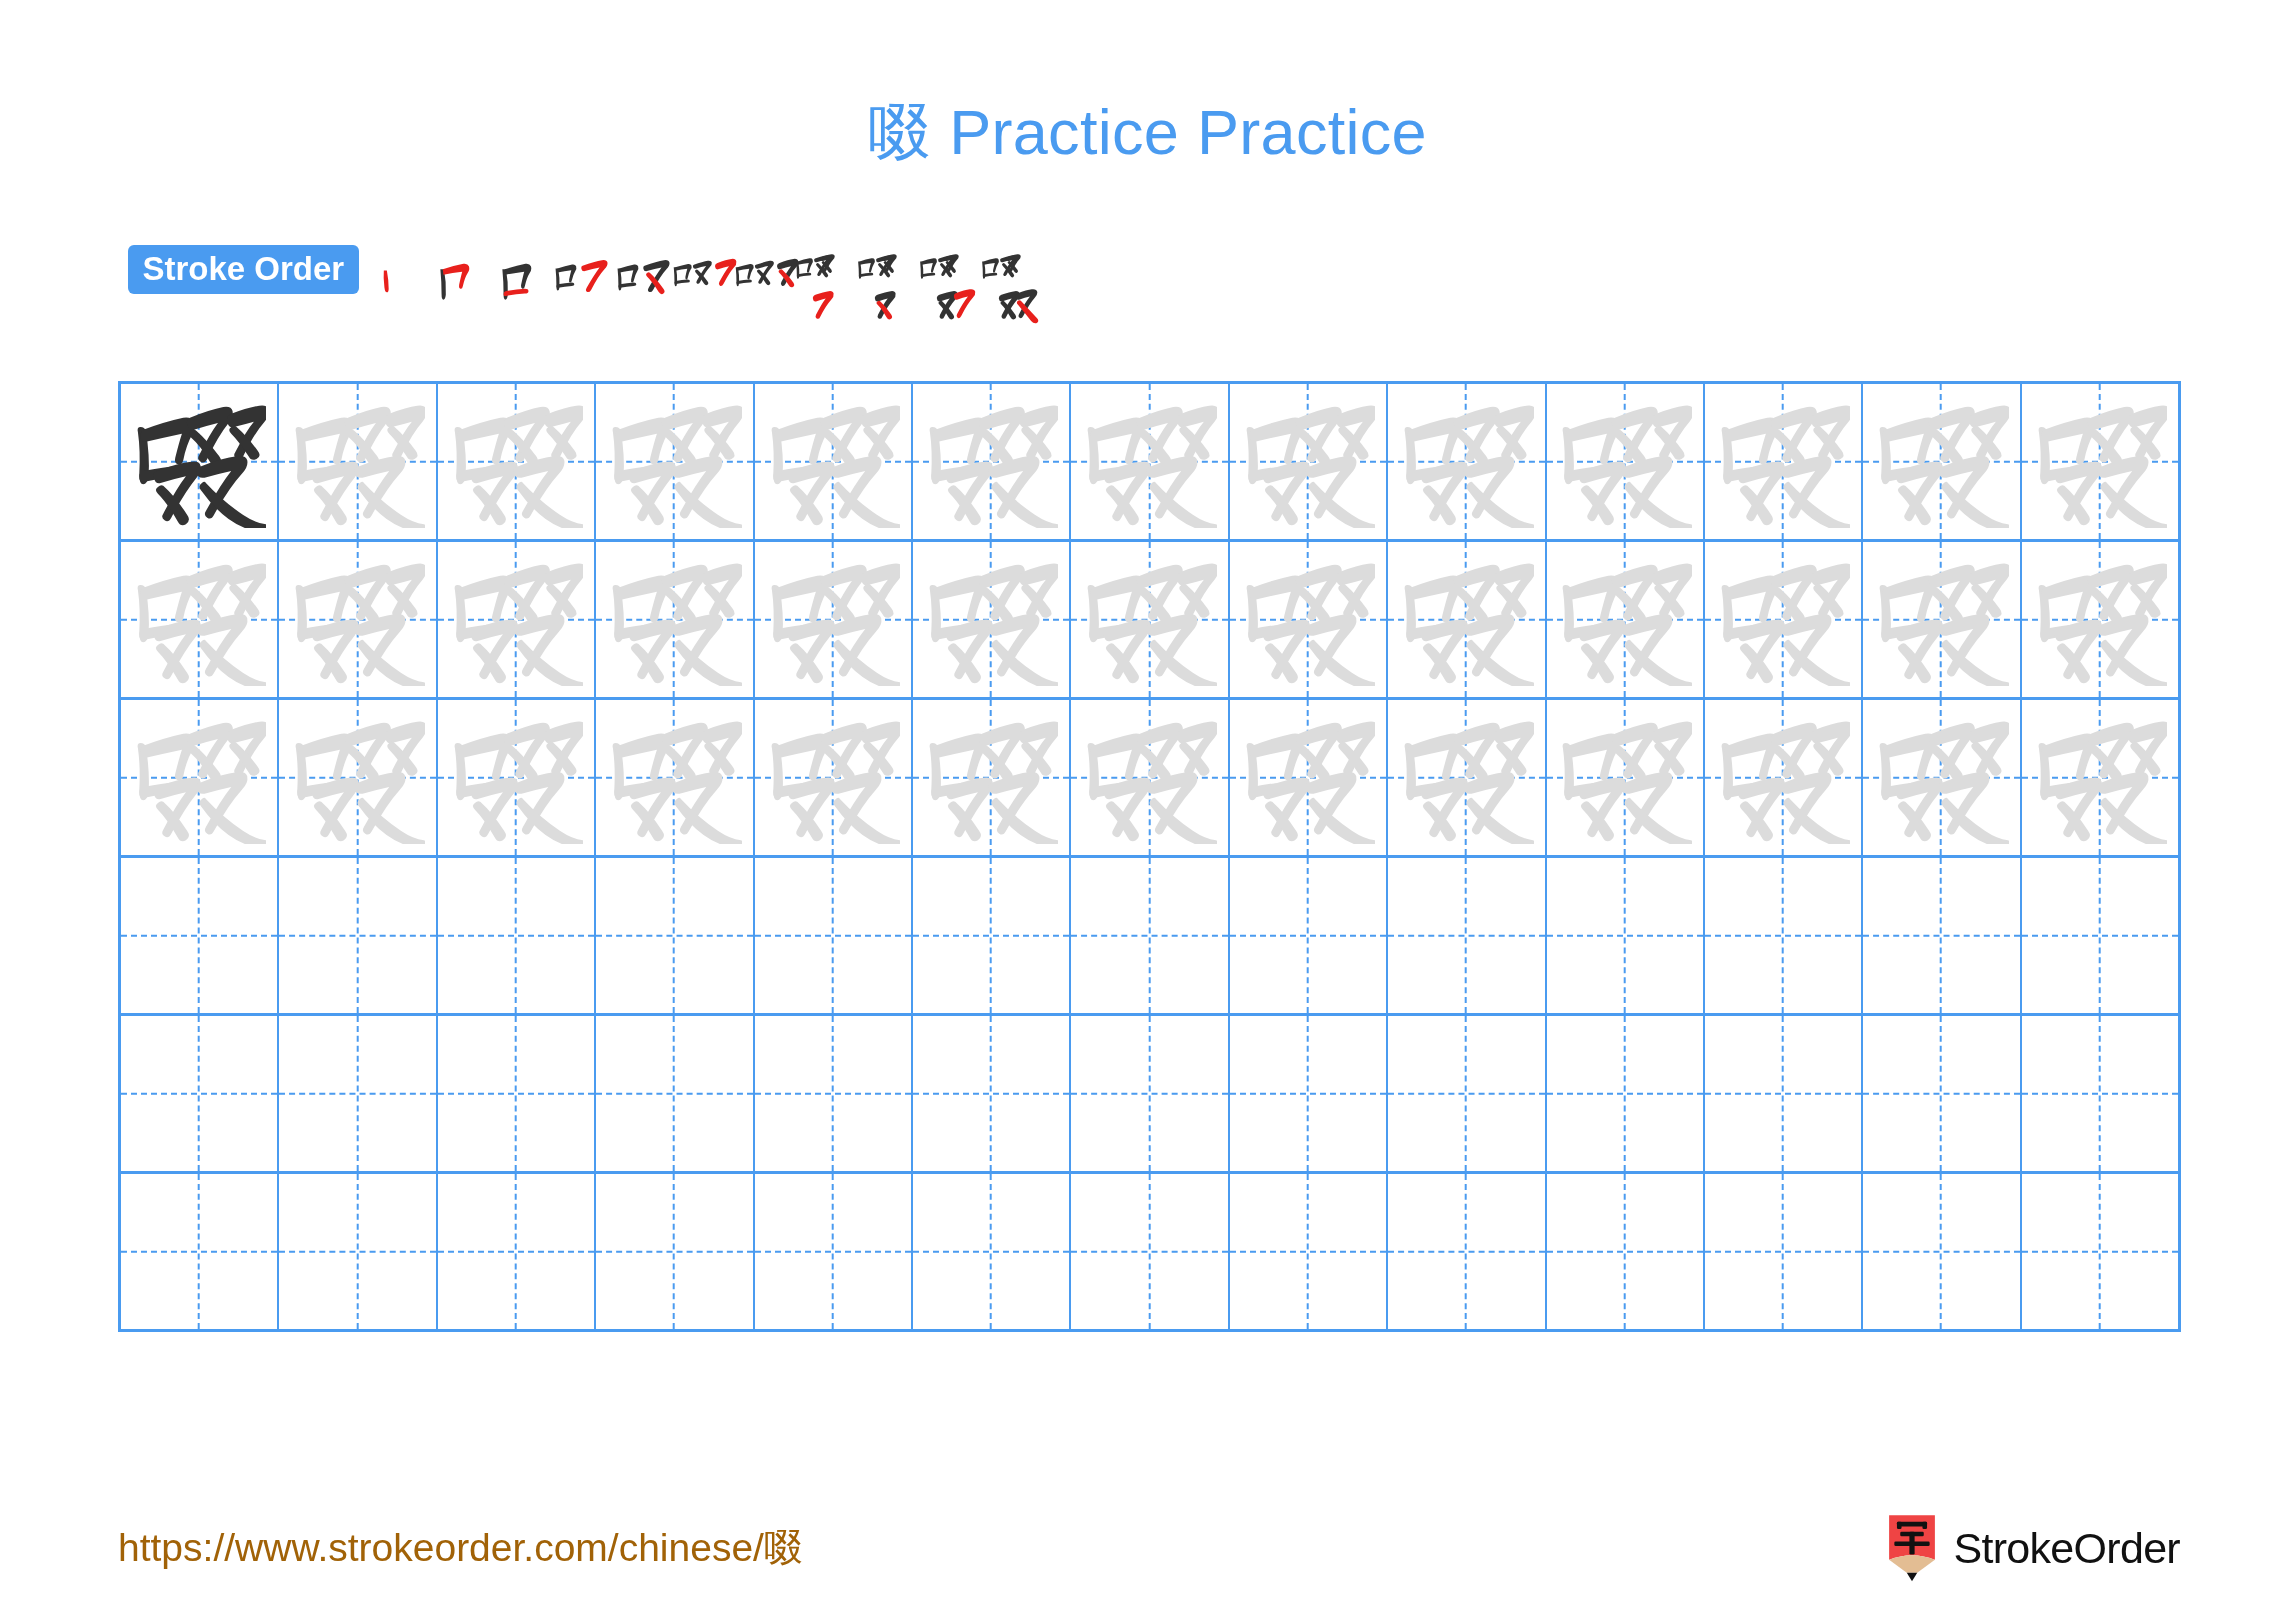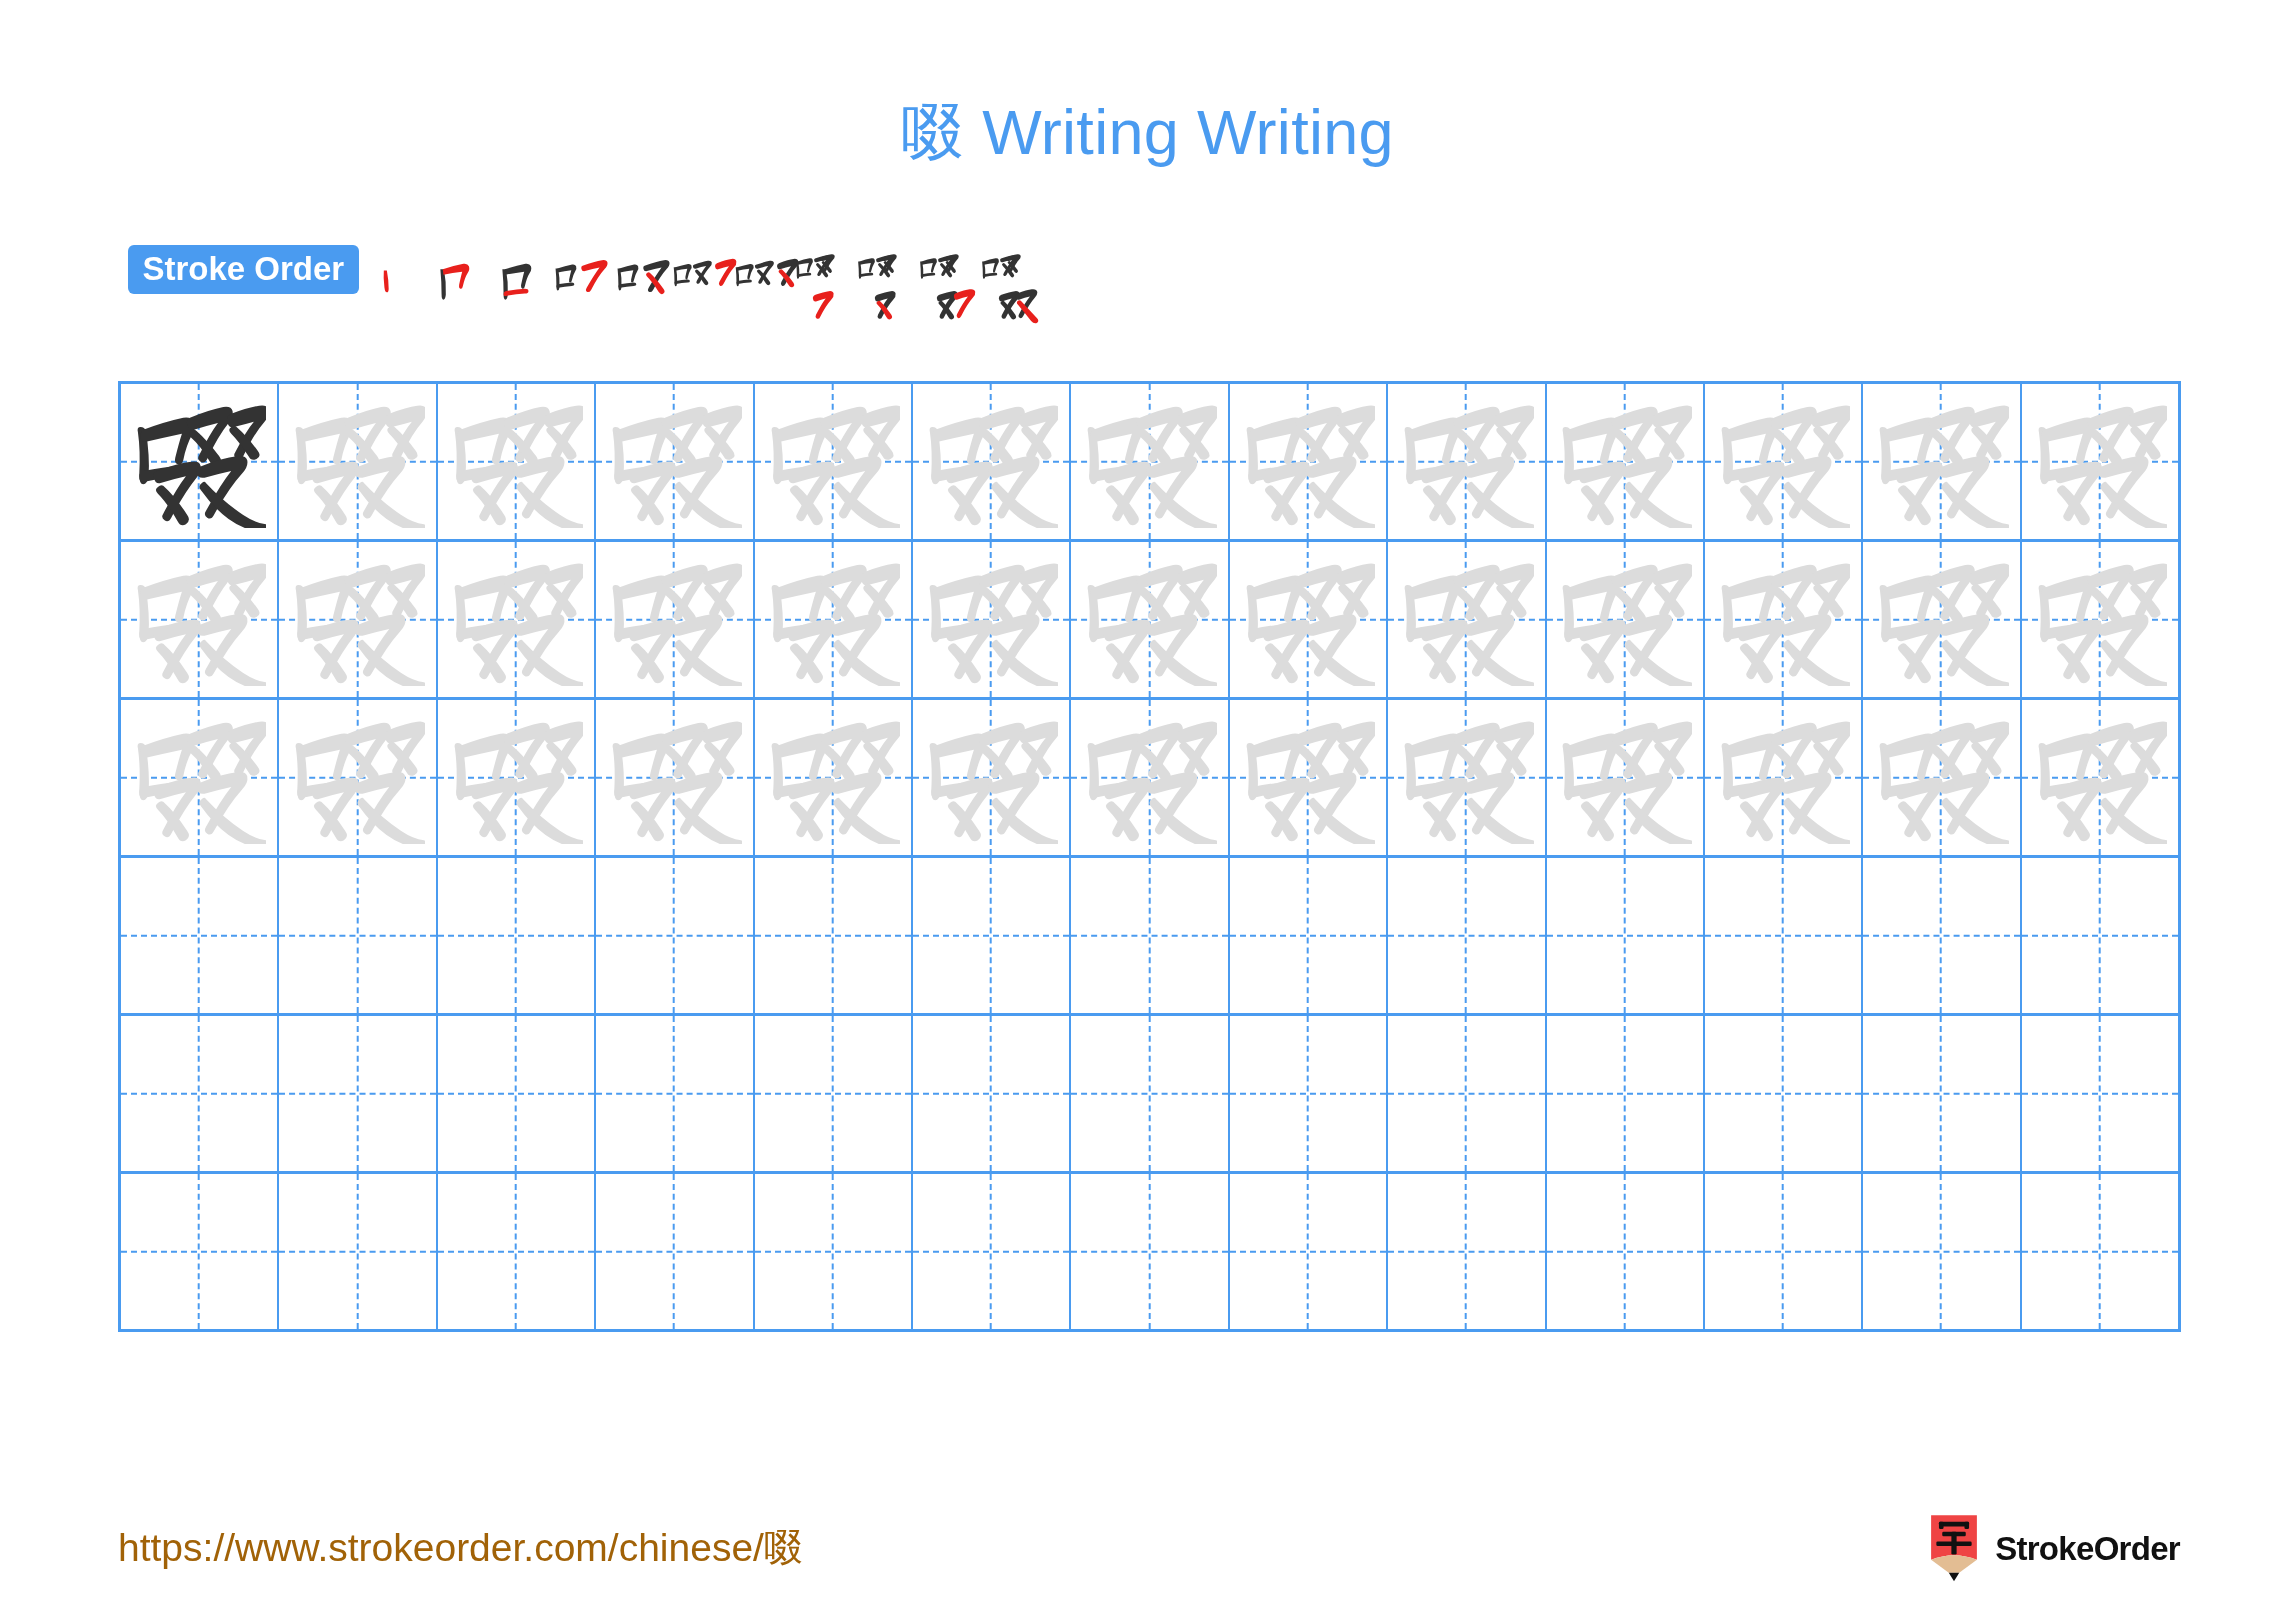--- a/index.html
+++ b/index.html
@@ -160,33 +160,33 @@
     height: 72px;
   }
   #brand-logo {
     width: 54px;
     height: 68px;
     position: relative;
     margin-right: 14.4px;
     flex: 0 0 auto;
   }
   #brand-name {
-    font-size: 33px;
-    font-weight: bold;
+    font-size: 43px;
+    font-weight: normal;
     color: #111111;
     letter-spacing: -0.7px;
     line-height: 1;
     white-space: nowrap;
   }
 </style>
 </head>
 <body>
 
 <div id="title-bar">
-  <span id="page-title">啜 Writing Writing</span>
+  <span id="page-title">啜 Practice Practice</span>
 </div>
 
 <div id="stroke-order-row">
   <span id="stroke-order-badge">Stroke Order</span>
 
   <div id="stroke-steps">
 
     <div class="stroke-step">
       <svg viewBox="0 0 100 140">
         <path d="M30 42 q3 16 3 30 q0 6 -3 6 q-3 0 -4 -8 q-2 -16 -1 -28 z" fill="#e8201c"></path>

